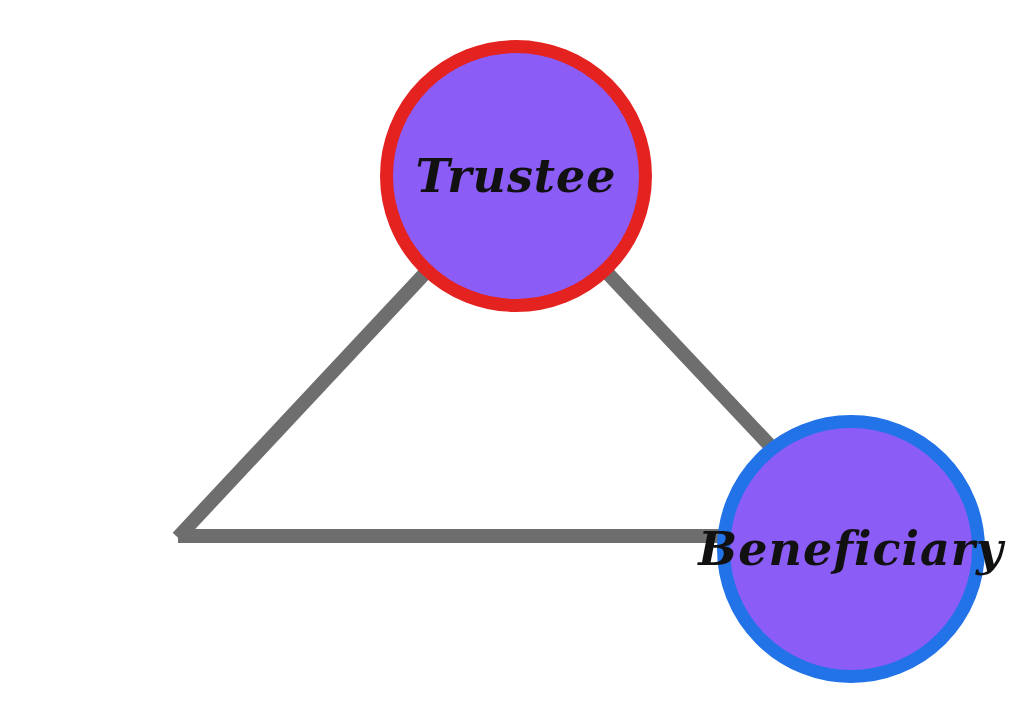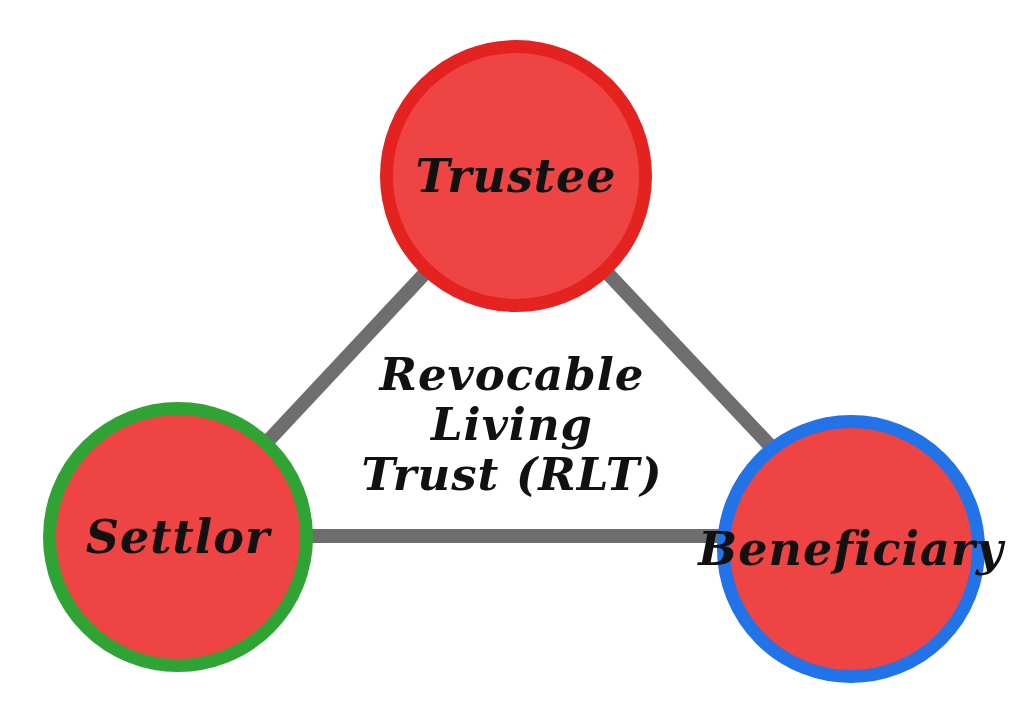--- a/index.html
+++ b/index.html
@@ -35,21 +35,21 @@
   }
   .edge-settlor-beneficiary {
     left: 178px; top: 529px;
     width: 673px;
   }
   
   .node {
     position: absolute;
     box-sizing: border-box;
     border-radius: 50%;
-    background: #ef4444;
+    background: #8b5cf6;
     border: 13px solid #888888; 
     display: flex;
     align-items: center;
     justify-content: center;
     z-index: 2;
   }
   .node-trustee     { left: 380px; top: 40px;  width: 272px; height: 272px; }
   .node-settlor     { left: 43px;  top: 402px; width: 270px; height: 270px; }
   .node-beneficiary { left: 717px; top: 415px; width: 268px; height: 268px; }
 
@@ -85,27 +85,19 @@
 <div class="canvas">
 
   <div class="edge edge-trustee-settlor" style="background: rgb(110, 110, 110);"></div>
   <div class="edge edge-trustee-beneficiary" style="background: rgb(110, 110, 110);"></div>
   <div class="edge edge-settlor-beneficiary" style="background: rgb(110, 110, 110);"></div>
 
   <div class="node node-trustee" style="border-color: rgb(228, 35, 32);">
     <span class="script-text node-label">Trustee</span>
   </div>
 
-  <div class="node node-settlor" style="border-color: rgb(47, 164, 52);">
-    <span class="script-text node-label">Settlor</span>
-  </div>
 
   <div class="node node-beneficiary" style="border-color: rgb(34, 115, 232);">
     <span class="script-text node-label">Beneficiary</span>
   </div>
 
-  <div class="center-label">
-    <div class="script-text line">Revocable</div>
-    <div class="script-text line">Living</div>
-    <div class="script-text line">Trust (RLT)</div>
-  </div>
 
 </div>
 
 </body></html>

